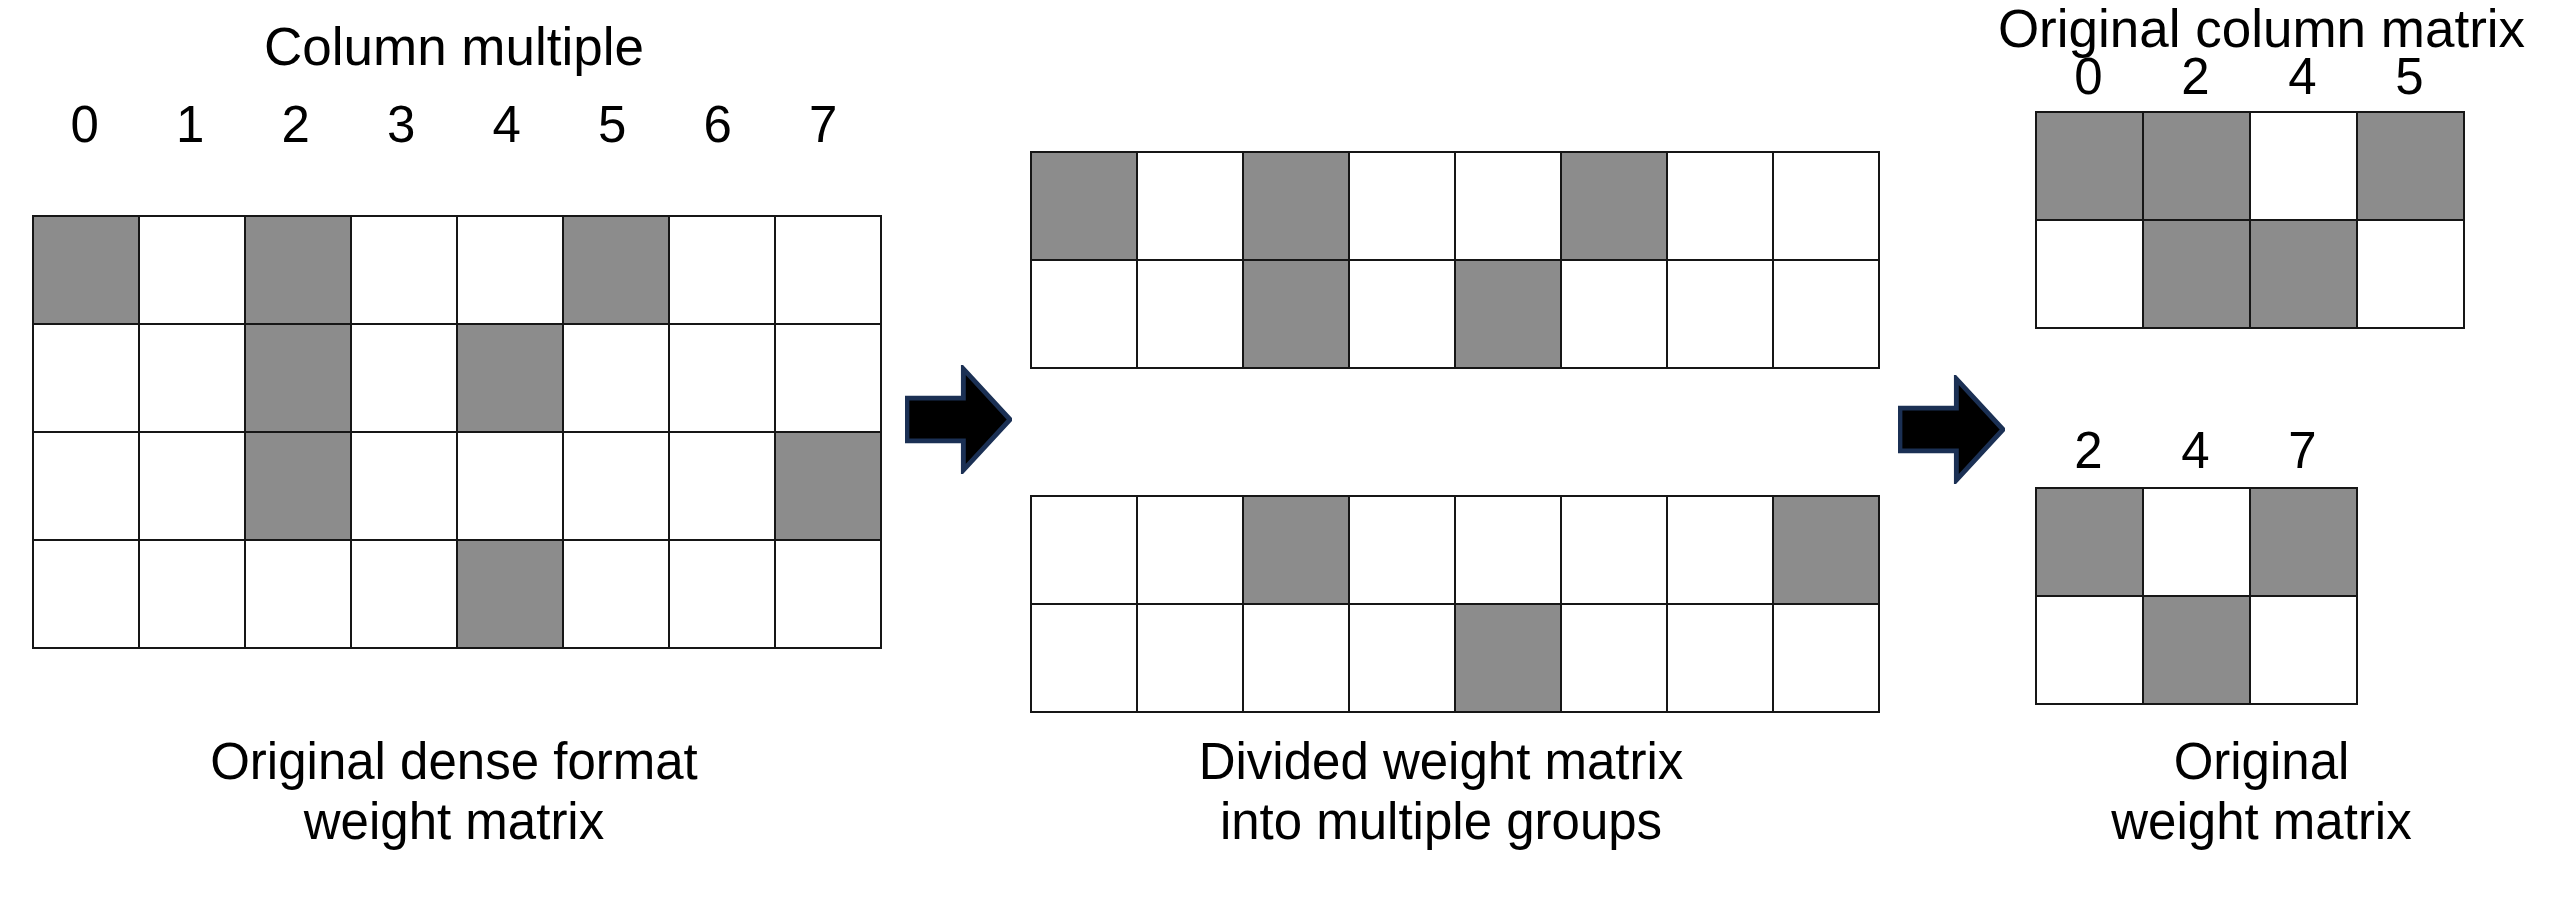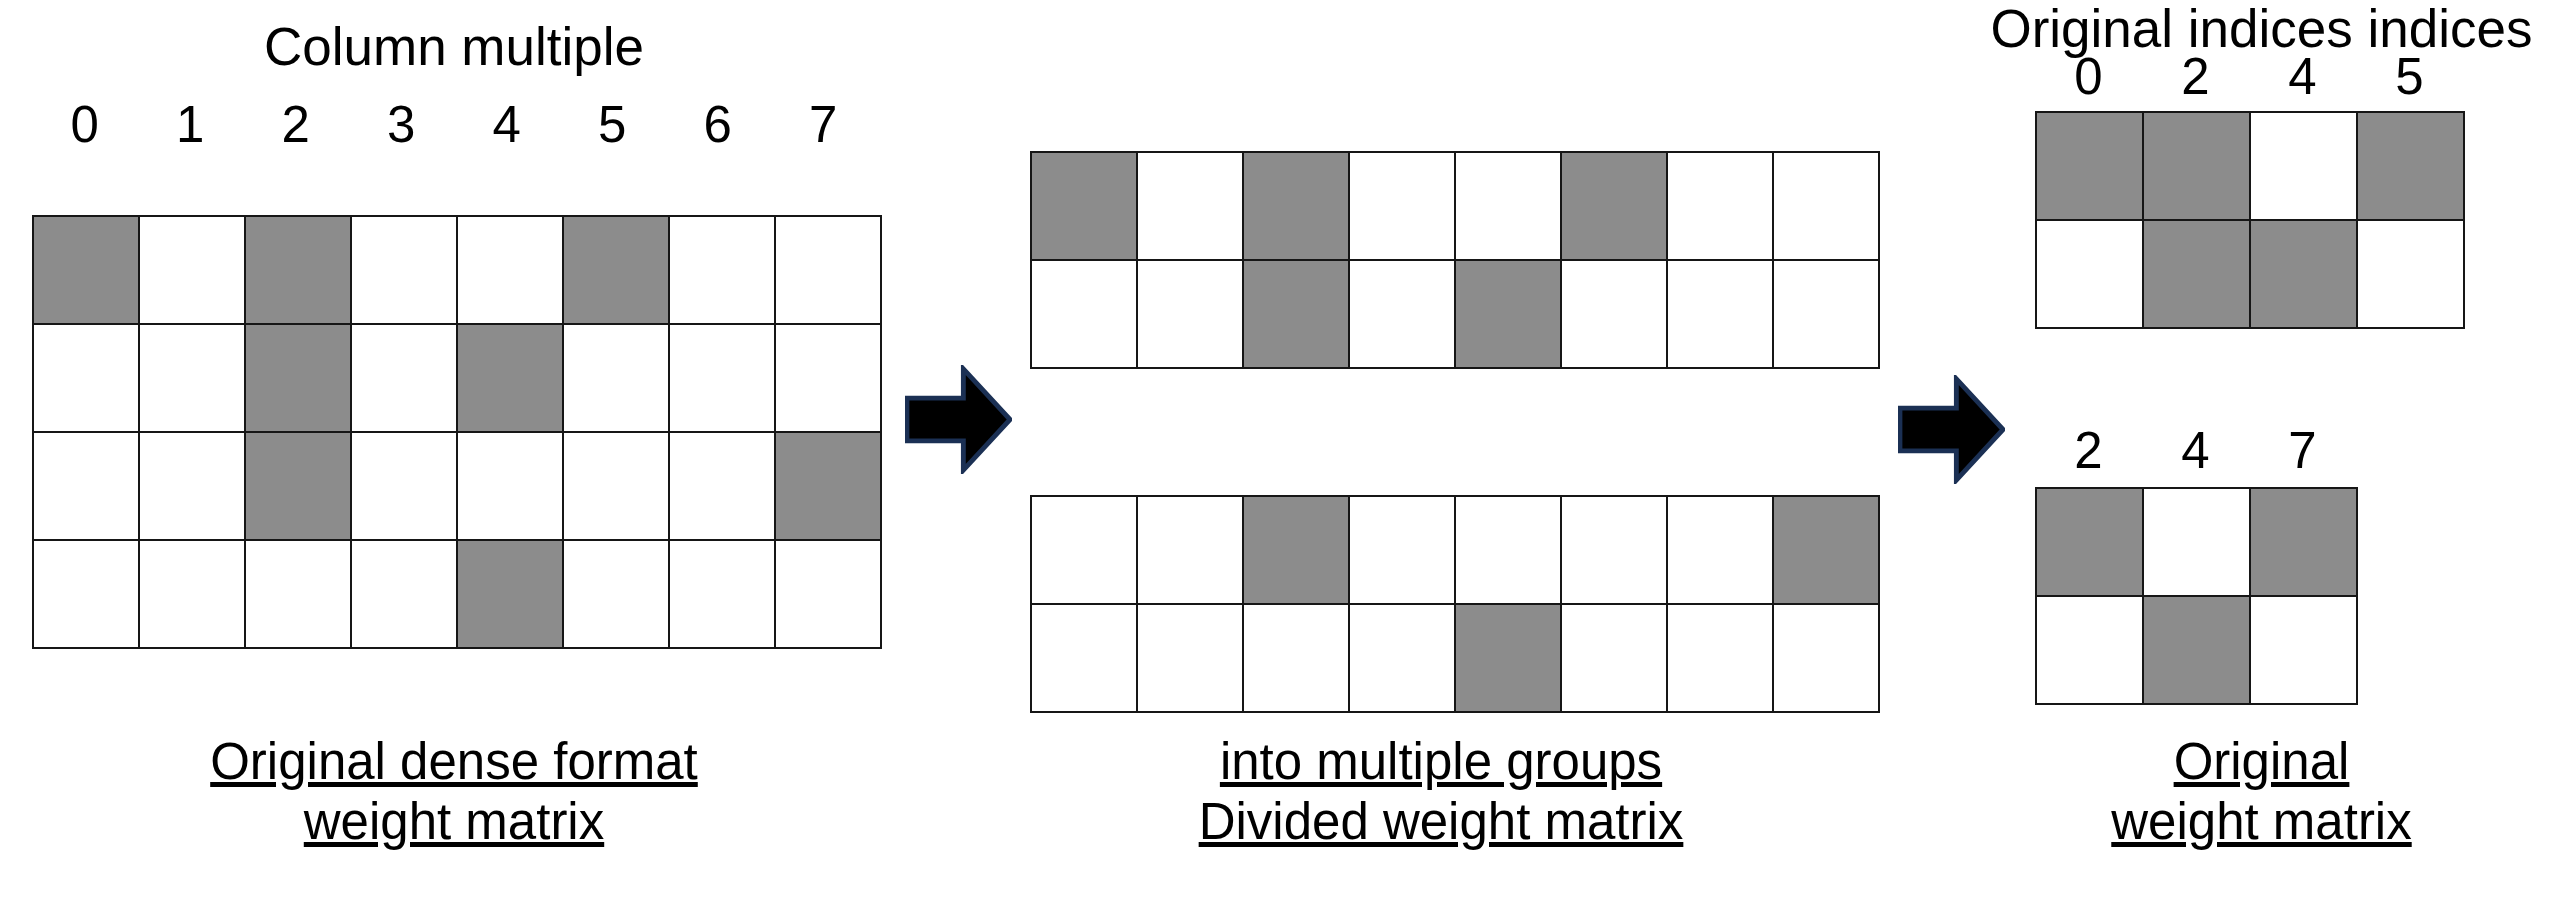--- a/index.html
+++ b/index.html
@@ -35,21 +35,21 @@
   }
   .caption {
     position: absolute;
     font-size: 51px;
     line-height: 60px;
     font-weight: 400;
     color: #000;
     text-align: center;
     white-space: nowrap;
   }
-  .caption-line { display: block; text-decoration: underline; }
+  .caption-line { display: block; }
 
   
   .idx-row {
     position: absolute;
     display: flex;
   }
   .idx-cell {
     font-size: 51px;
     line-height: 55px;
     text-align: center;
@@ -196,31 +196,31 @@
         <div class="cell" style="width: 106px; height: 108px;"></div>
         <div class="cell" style="width: 106px; height: 108px;"></div>
         <div class="cell on" style="width: 106px; height: 108px;"></div>
         <div class="cell" style="width: 106px; height: 108px;"></div>
         <div class="cell" style="width: 106px; height: 108px;"></div>
         <div class="cell" style="width: 106px; height: 108px;"></div>
       </div>
     </div>
 
   <div class="caption" style="left:1003px; top:732px; width:876px;">
+    <span class="caption-line">Divided weight matrix</span>
     <span class="caption-line">into multiple groups</span>
-    <span class="caption-line">Divided weight matrix</span>
   </div>
 
   <div class="arrow" style="left:1898px; top:375px;">
     <svg width="107" height="109" viewBox="0 0 110 112" xmlns="http://www.w3.org/2000/svg">
       <polygon points="2,34 60,34 60,4 108,56 60,108 60,78 2,78" fill="#000000" stroke="#1b3054" stroke-width="5" stroke-linejoin="miter"></polygon>
     </svg>
   </div>
 
-  <div class="title-text" style="left:1947px; top:0px; width:629px;">Original indices indices</div>
+  <div class="title-text" style="left:1947px; top:0px; width:629px;">Original column matrix</div>
 
   <div class="idx-row" id="right-index-row-0" style="left:2035px; top:49px; width:428px;">
       <div class="idx-cell" style="width: 107px;">0</div>
       <div class="idx-cell" style="width: 107px;">2</div>
       <div class="idx-cell" style="width: 107px;">4</div>
       <div class="idx-cell" style="width: 107px;">5</div>
     </div>
 
   <div class="matrix" id="right-matrix-0" style="left:2035px; top:111px;">
       <div class="mrow">

